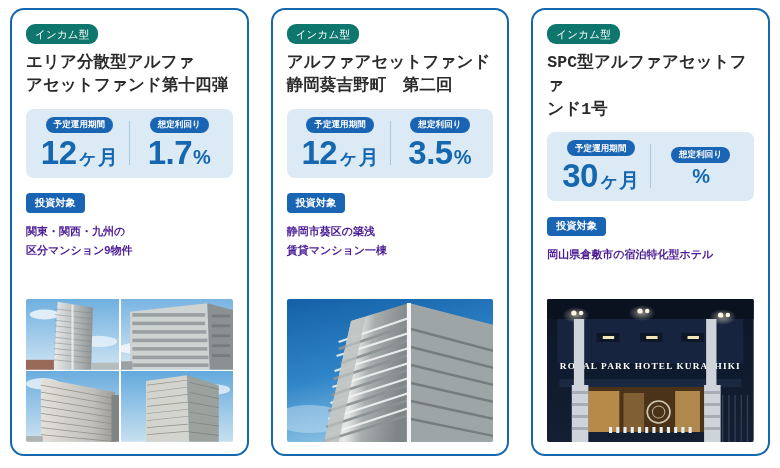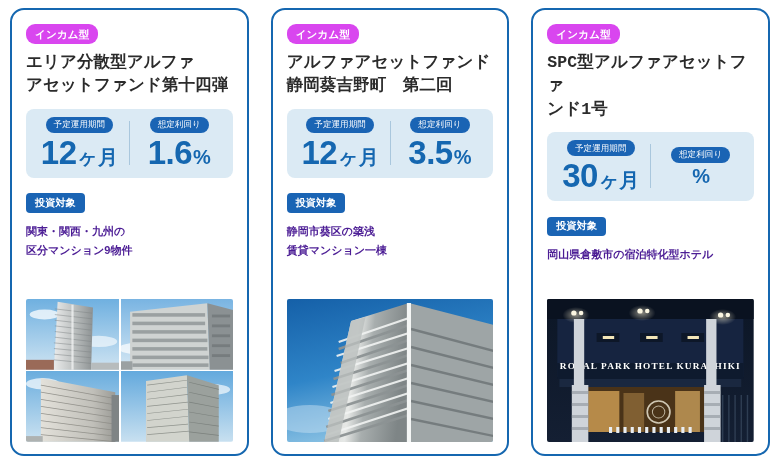--- a/index.html
+++ b/index.html
@@ -39,24 +39,24 @@
 
   
   .badge-row {
     display: flex;
     flex-direction: row;
     gap: 6px;
     margin-bottom: 7px;
   }
   .badge {
     display: inline-block;
-    background: #d946ef;
+    background: #0f766e;
     color: #ffffff;
     font-size: 10.5px;
-    font-weight: bold;
+    font-weight: normal;
     line-height: 1;
     padding: 4.5px 9px 5px 9px;
     border-radius: 9px;
     white-space: nowrap;
     letter-spacing: 0.2px;
   }
 
   
   .fund-title {
     color: #2b2b2b;
@@ -91,21 +91,21 @@
     width: 1px;
     align-self: stretch;
     background: #a9c7dd;
     margin: 4px 0;
   }
   .stat-label {
     display: inline-block;
     background: #1a64b4;
     color: #ffffff;
     font-size: 8.5px;
-    font-weight: normal;
+    font-weight: bold;
     line-height: 1;
     padding: 3.5px 8px 4px 8px;
     border-radius: 8px;
     white-space: nowrap;
     margin-bottom: 3px;
     letter-spacing: 0.1px;
   }
   .stat-value {
     color: #1567b0;
     font-weight: bold;
@@ -194,21 +194,21 @@
         <span class="stat-label">予定運用期間</span>
         <div class="stat-value">
           <span class="stat-number">12</span>
           <span class="stat-unit">ヶ月</span>
         </div>
       </div>
       <div class="stat-divider"></div>
       <div class="stat-col">
         <span class="stat-label">想定利回り</span>
         <div class="stat-value">
-          <span class="stat-number">1.6</span>
+          <span class="stat-number">1.7</span>
           <span class="stat-unit">%</span>
         </div>
       </div>
     </div>
 
     <div>
       <span class="target-label">投資対象</span>
       <p class="target-text">関東・関西・九州の
 区分マンション9物件</p>
     </div>

